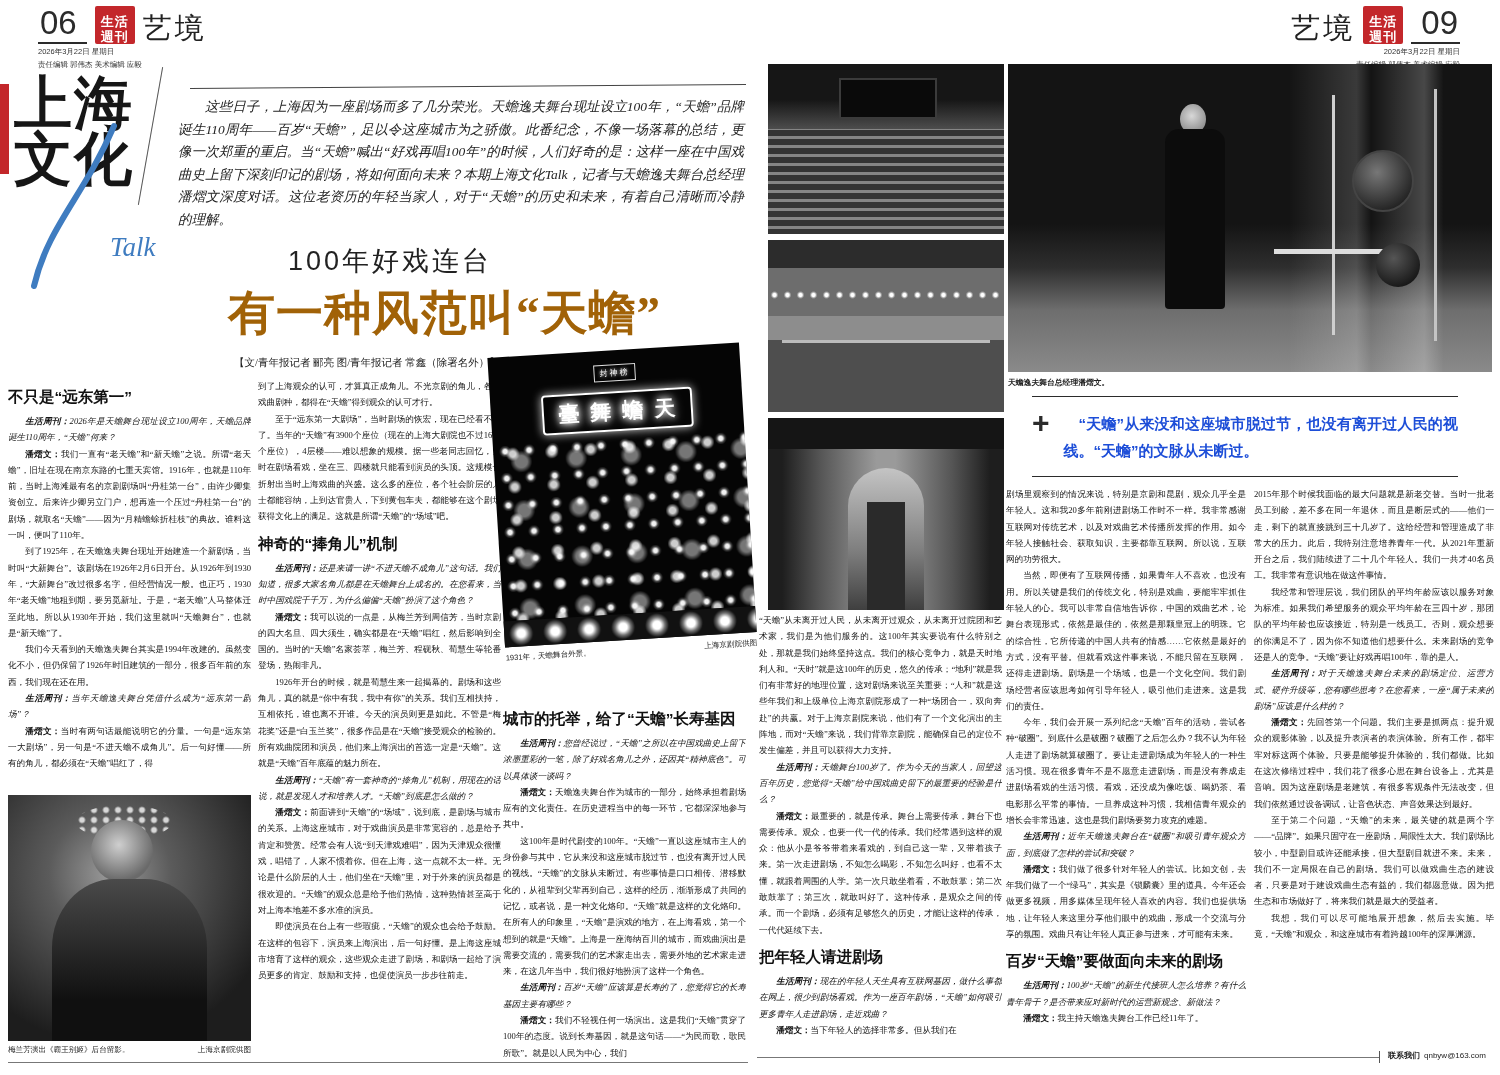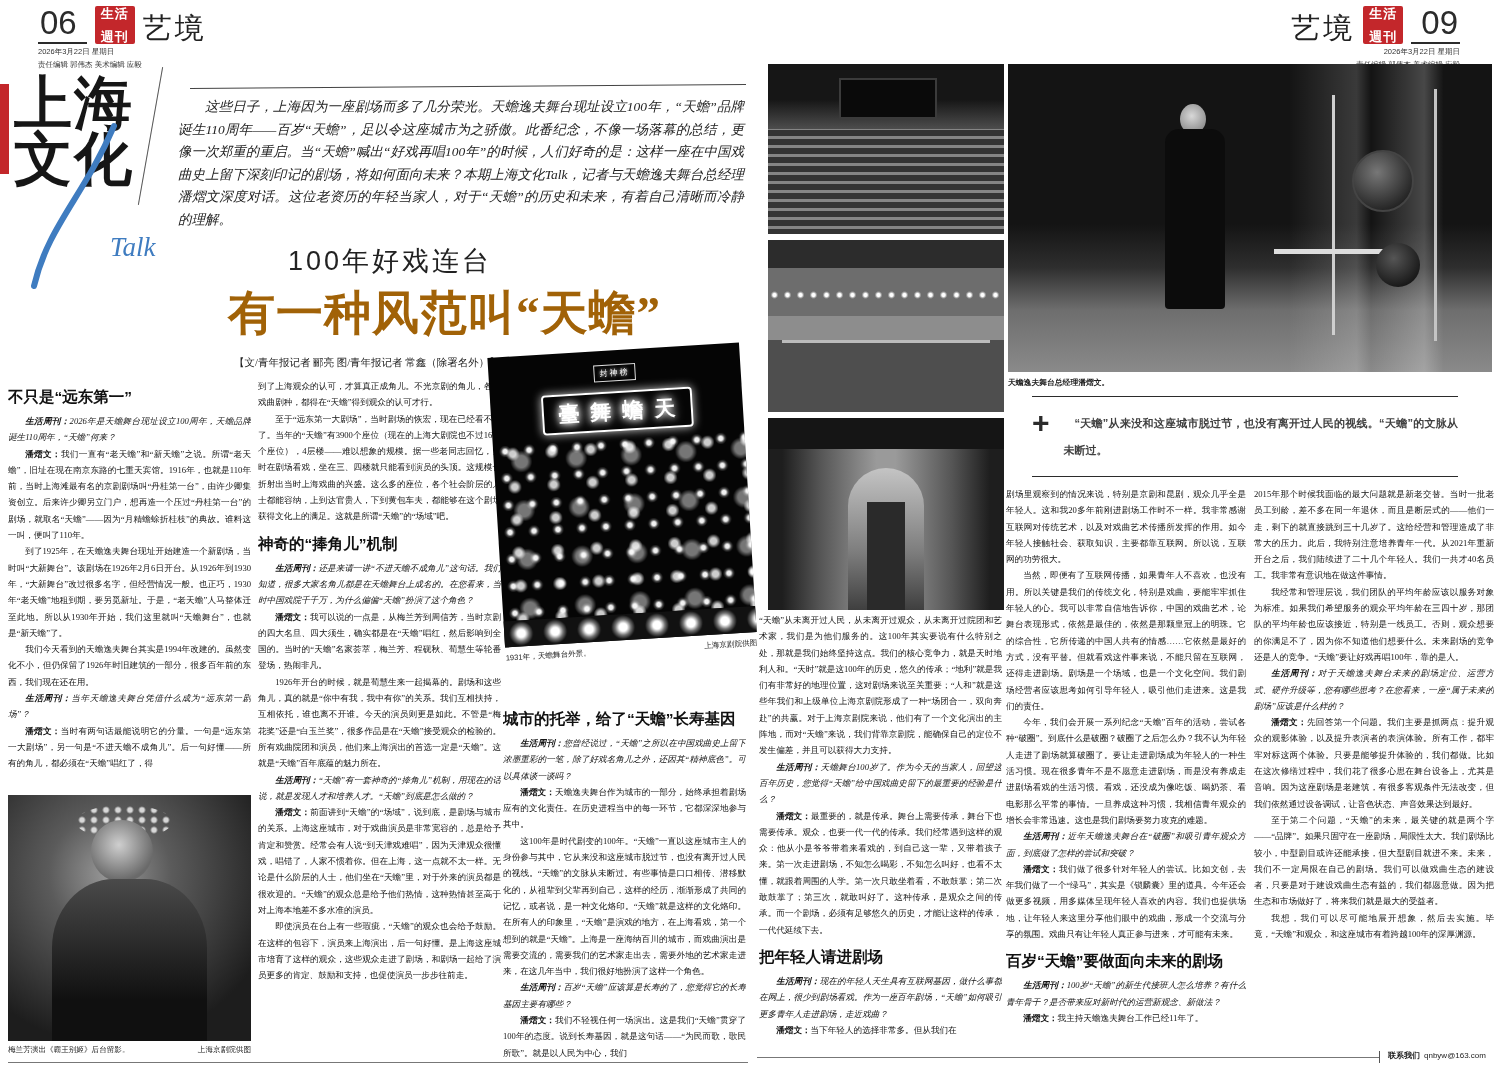--- a/index.html
+++ b/index.html
@@ -8,21 +8,21 @@
   
   .hdr{position:absolute;top:6px;}
   .hdr-left{left:38px;}
   .hdr-right{right:40px;text-align:right;}
   .hdr-row{display:flex;align-items:flex-end;gap:8px;}
   .hdr-right .hdr-row{justify-content:flex-end;}
   .pgnum{font-family:"Liberation Sans","DejaVu Sans",sans-serif;font-size:33px;line-height:34px;
          color:#2b2b2b;border-bottom:2px solid #2b2b2b;padding:0 10px 2px 2px;}
   .hdr-right .pgnum{padding:0 2px 2px 10px;}
   .wk-logo{width:40px;height:38px;background:#c3272b;color:#fff;display:flex;flex-direction:column;
-           align-items:center;justify-content:space-between;font-size:13px;line-height:15px;font-weight:bold;
+           align-items:center;justify-content:flex-end;font-size:13px;line-height:15px;font-weight:bold;
            letter-spacing:1px;border-radius:2px;}
   .sect{font-size:29px;line-height:32px;letter-spacing:3px;color:#222;}
   .hdr-sub{font-family:"Liberation Sans","DejaVu Sans",sans-serif;font-size:7.5px;color:#333;margin-top:3px;line-height:10px;}
   
   .redbar{position:absolute;left:0;top:84px;width:9px;height:90px;background:#c3272b;}
   .masthead{position:absolute;left:14px;top:76px;width:168px;height:238px;}
   .mast-word{font-size:58px;font-weight:bold;line-height:56px;letter-spacing:2px;color:#161616;}
   .mast-talk{position:absolute;left:96px;top:156px;color:#3f7cc0;font-size:27px;font-style:italic;font-family:"Liberation Serif","DejaVu Serif",serif;}
   .slash{position:absolute;left:150px;top:66px;width:1px;height:140px;background:#555;transform:rotate(10deg);}
   
@@ -108,22 +108,22 @@
   .pt-gong{position:absolute;left:71%;top:28%;width:58px;height:58px;border-radius:50%;
       background:radial-gradient(circle at 40% 35%,#777,#1f1f1f 80%);border:2px solid #444;}
   .pt-gong2{position:absolute;left:76%;top:58%;width:44px;height:44px;border-radius:50%;
       background:radial-gradient(circle at 40% 35%,#555,#141414 80%);}
   .pt-caption{position:absolute;left:1008px;top:377px;font-family:"Liberation Sans","DejaVu Sans",sans-serif;
       font-size:7.8px;font-weight:bold;color:#222;}
   
   .pq{position:absolute;left:1032px;top:396px;width:426px;border-top:1px solid #2b2b2b;border-bottom:1px solid #2b2b2b;
       padding:13px 0 12px;display:flex;gap:14px;}
   .pq-plus{font-family:"Liberation Sans","DejaVu Sans",sans-serif;font-size:30px;font-weight:900;line-height:26px;color:#2b2b2b;}
-  .pq-text{font-family:"Liberation Sans","DejaVu Sans",sans-serif;font-size:11px;font-weight:bold;
-      line-height:27px;color:#404040;text-align:justify;text-indent:1em;}
+  .pq-text{font-family:"Liberation Sans","DejaVu Sans",sans-serif;font-size:15px;font-weight:bold;
+      line-height:27px;color:#1d4ed8;text-align:justify;text-indent:1em;}
   
   .botrule-l{position:absolute;left:8px;top:1062px;width:740px;height:1px;background:#777;}
   .botrule-r{position:absolute;left:757px;top:1057px;width:622px;height:1px;background:#777;}
   .bottick{position:absolute;left:1379px;top:1051px;width:1px;height:12px;background:#555;}
   .footer{position:absolute;left:1388px;top:1050px;font-family:"Liberation Sans","DejaVu Sans",sans-serif;
       font-size:8px;color:#222;}
   .footer b{margin-right:4px;}
 </style>
 </head>
 <body>

